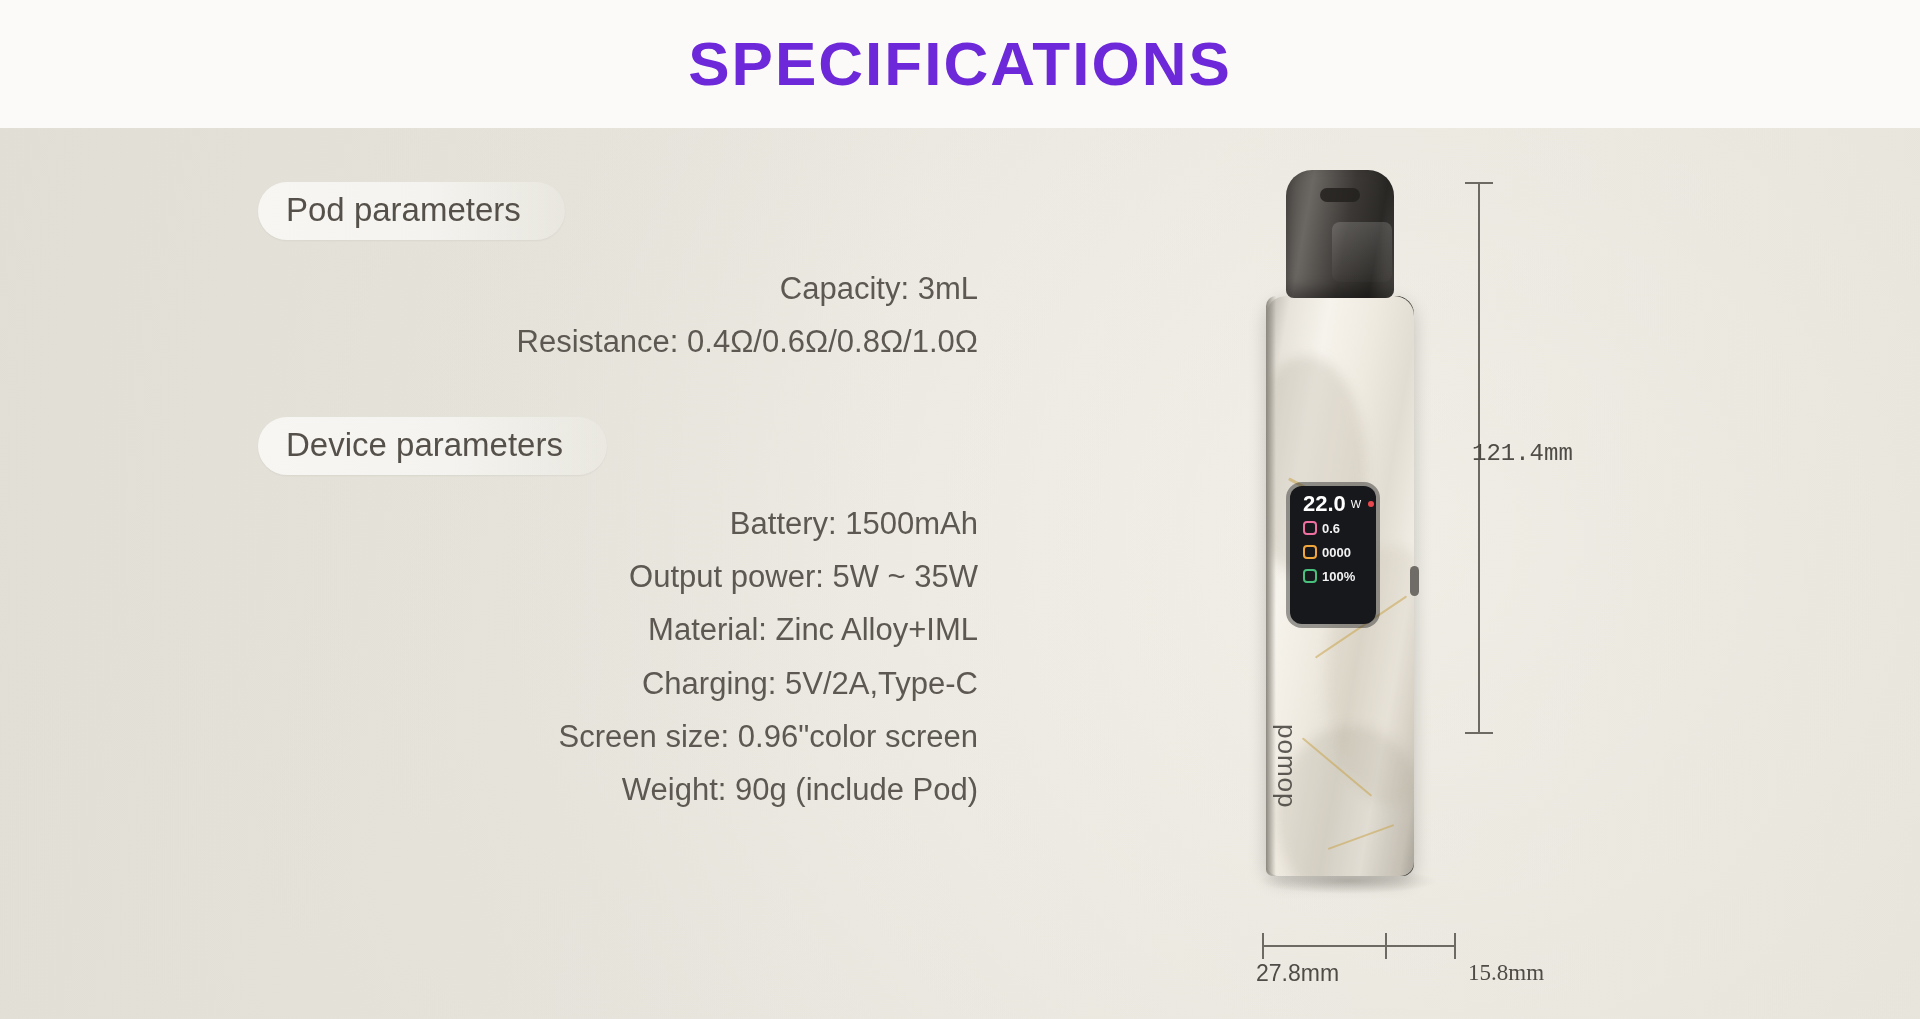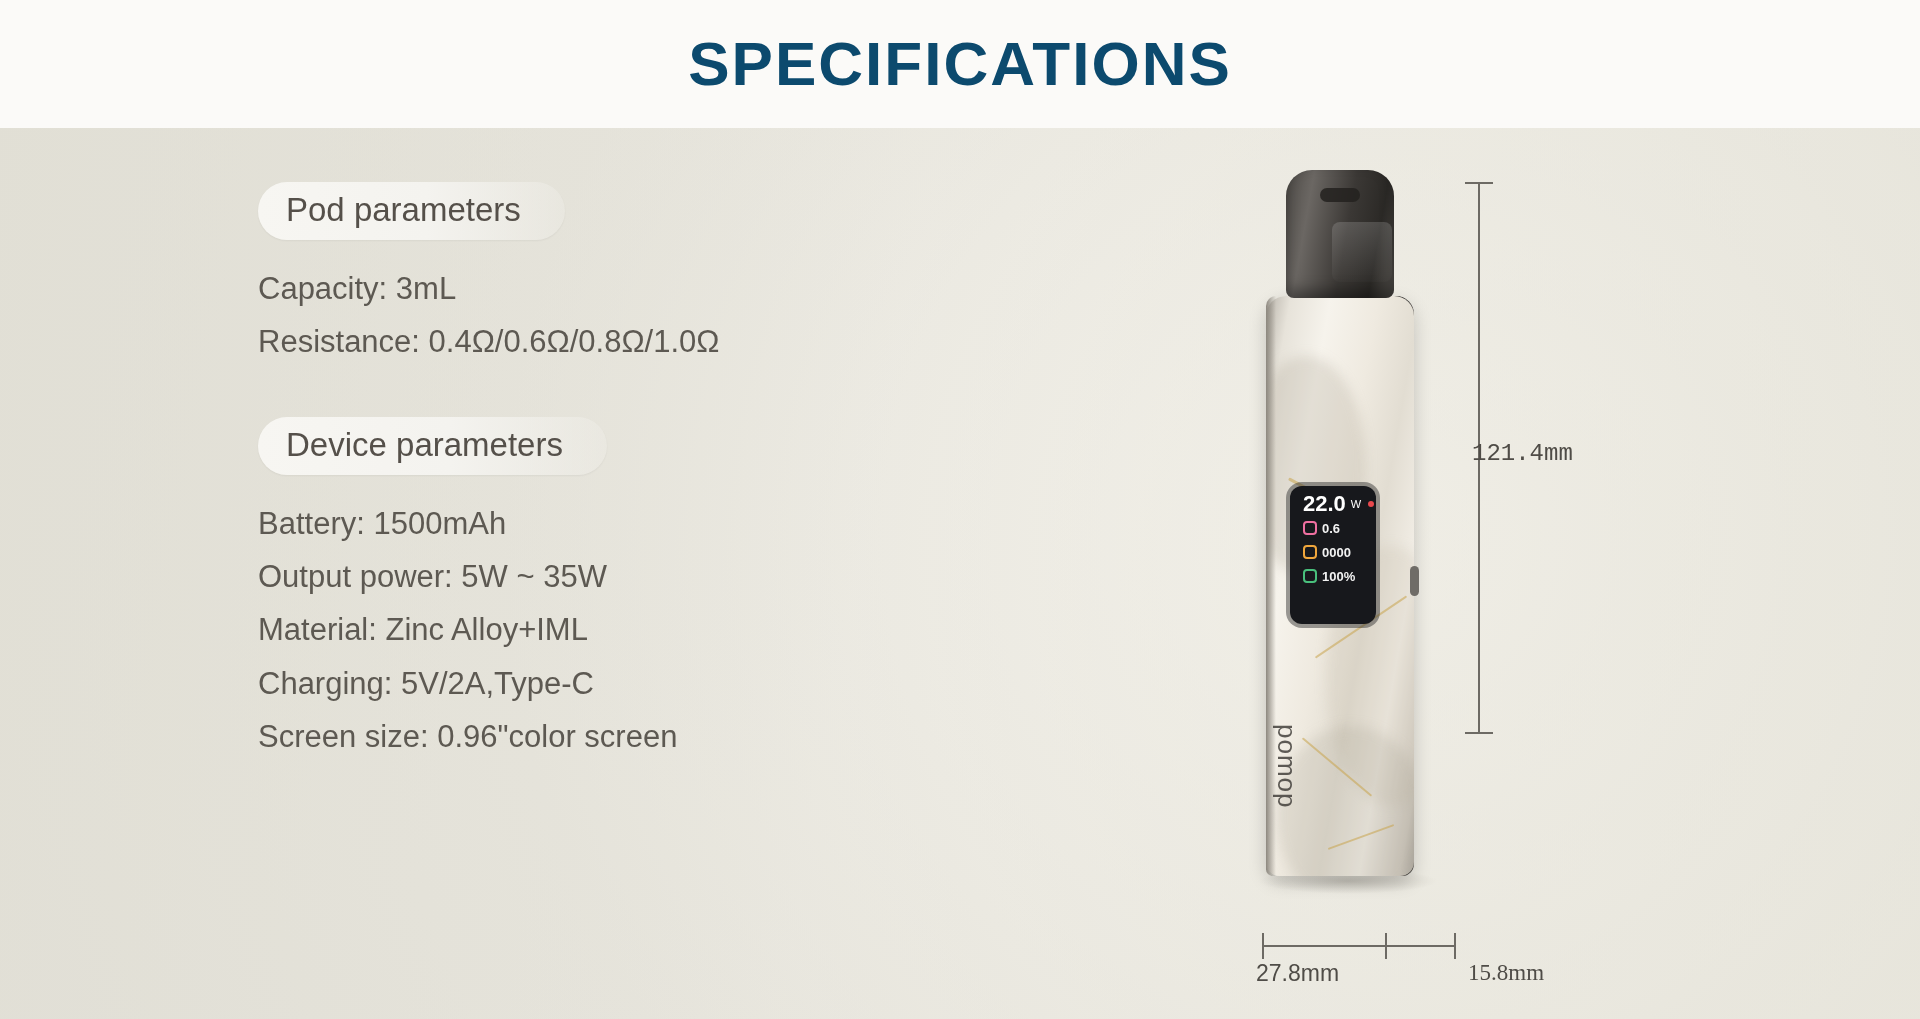--- a/index.html
+++ b/index.html
@@ -28,21 +28,21 @@
     height: 128px;
     background: #fbfaf8;
     display: flex;
     align-items: center;
     justify-content: center;
   }
   .header-title {
     font-size: 62px;
     letter-spacing: 2px;
     font-weight: bold;
-    color: #0c4a6e;
+    color: #6d28d9;
     font-family: "Liberation Sans", sans-serif;
     line-height: 1;
   }
   
   .body-panel {
     position: absolute;
     left: 0;
     top: 128px;
     width: 1920px;
     height: 891px;
@@ -75,20 +75,21 @@
   .pill-text {
     font-size: 33px;
     color: #55504a;
     font-family: "Liberation Sans", sans-serif;
     white-space: nowrap;
   }
   .spec-list {
     margin: 22px 0 0 0;
     padding: 0;
     list-style: none;
+    text-align: right;
   }
   .spec-item {
     font-size: 31px;
     color: #5d5952;
     line-height: 1.72;
     font-family: "Liberation Sans", sans-serif;
     white-space: nowrap;
   }
   .group-gap {
     height: 38px;
@@ -360,20 +361,21 @@
 
     <div class="pill">
       <span class="pill-text">Device parameters</span>
     </div>
     <ul class="spec-list">
       <li class="spec-item">Battery: 1500mAh</li>
       <li class="spec-item">Output power: 5W ~ 35W</li>
       <li class="spec-item">Material: Zinc Alloy+IML</li>
       <li class="spec-item">Charging: 5V/2A,Type-C</li>
       <li class="spec-item">Screen size: 0.96"color screen</li>
+      <li class="spec-item">Weight: 90g (include Pod)</li>
     </ul>
   </div>
 
   <div class="device-wrap">
     <div class="shadow-ellipse"></div>
 
     <div class="device-right-edge"></div>
 
     <div class="device-body">
       <div class="marble-v1"></div>

